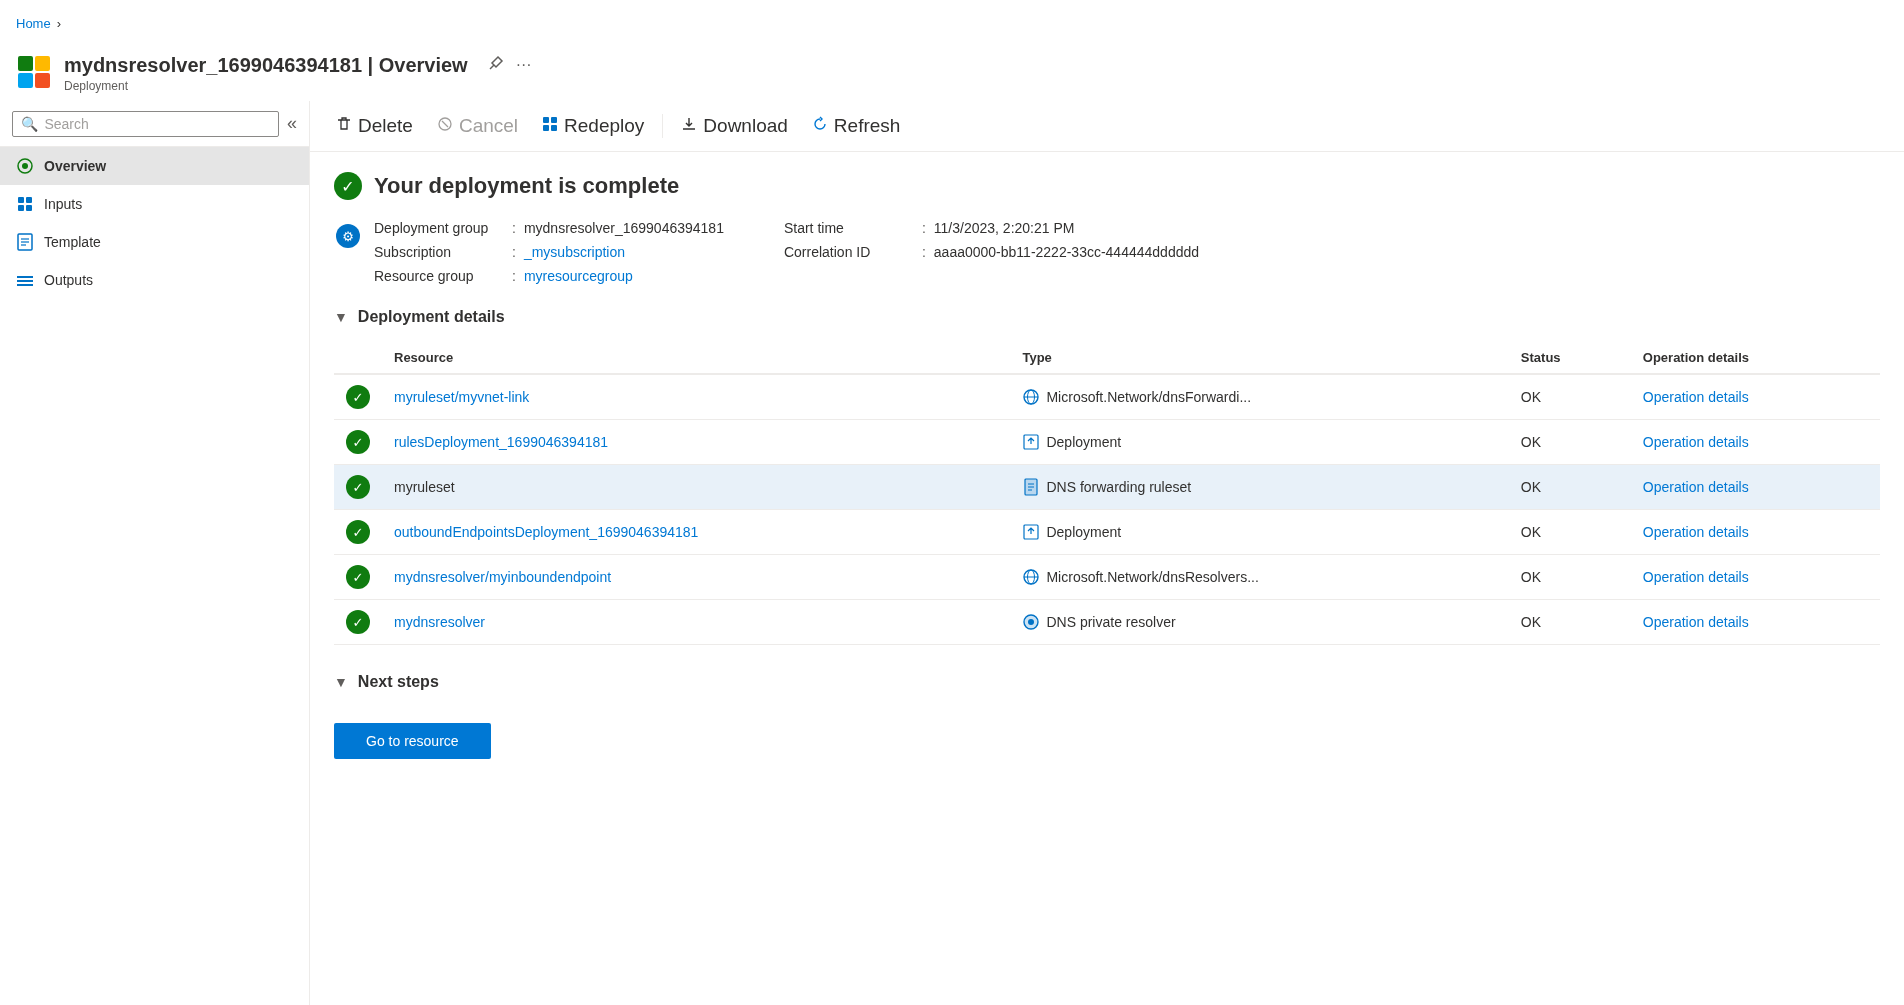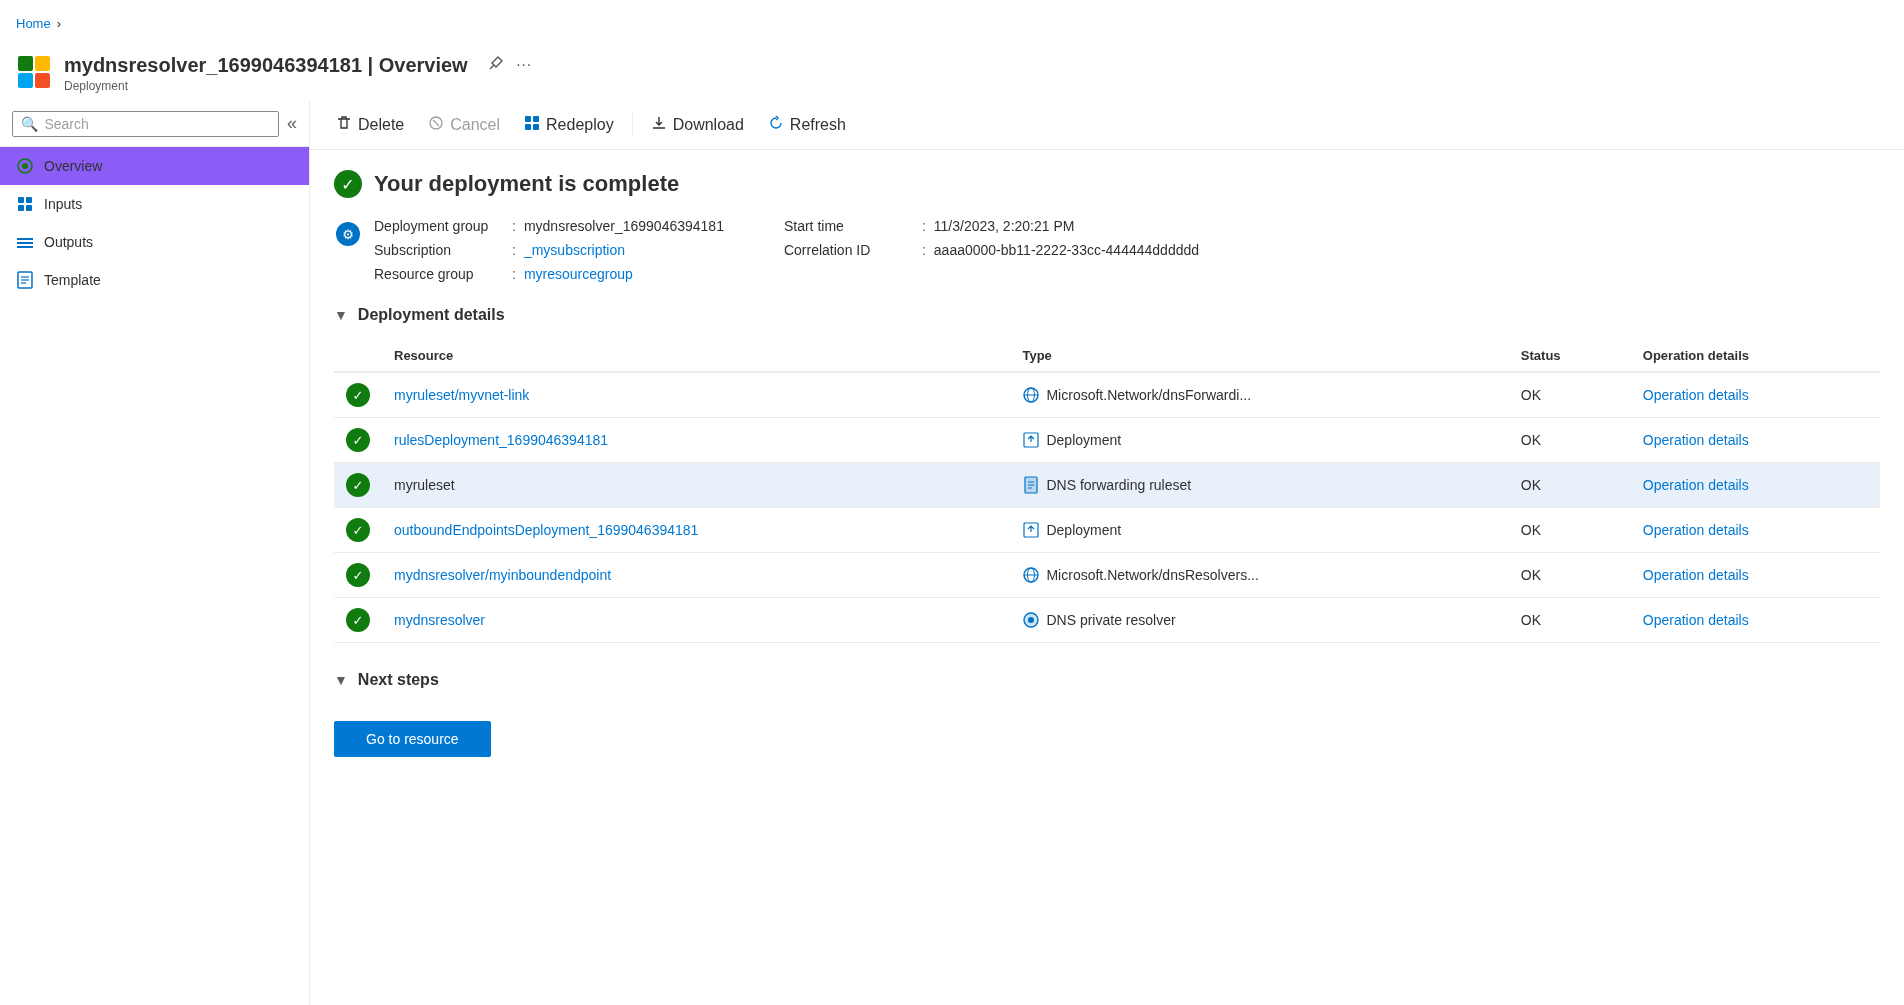--- a/index.html
+++ b/index.html
@@ -24,29 +24,29 @@
     
     
     .sidebar { width: 310px; min-width: 310px; background: #fff; border-right: 1px solid #edebe9; display: flex; flex-direction: column; }
     .search-input-wrap { display: flex; align-items: center; border: 1px solid #8a8886; border-radius: 2px; padding: 4px 8px; background: #fff; gap: 6px; }
     .search-input-wrap input { border: none; outline: none; font-size: 14px; flex: 1; color: #323130; }
     .search-input-wrap input::placeholder { color: #a19f9d; }
     .search-icon { color: #605e5c; font-size: 14px; }
     .collapse-btn { background: none; border: none; cursor: pointer; color: #605e5c; font-size: 18px; padding: 4px; }
     
     .nav-item { display: flex; align-items: center; gap: 10px; padding: 10px 16px; cursor: pointer; font-size: 14px; color: #323130; }
-    .nav-item.active { background: #8b5cf6; font-weight: 400; }
+    .nav-item.active { background: #e5e5e5; font-weight: 700; }
     .nav-icon { width: 18px; height: 18px; display: flex; align-items: center; justify-content: center; font-size: 16px; }
     
     
     .content { flex: 1; overflow-y: auto; background: #fff; }
     
     
     .toolbar { display: flex; align-items: center; gap: 4px; padding: 8px 16px; border-bottom: 1px solid #edebe9; }
-    .toolbar-btn { display: flex; align-items: center; gap: 6px; background: none; border: none; cursor: pointer; color: #323130; font-size: 16px; padding: 6px 10px; border-radius: 2px; }
+    .toolbar-btn { display: flex; align-items: center; gap: 6px; background: none; border: none; cursor: pointer; color: #323130; font-size: 19px; padding: 6px 10px; border-radius: 2px; }
     .toolbar-btn.disabled { color: #a19f9d; cursor: default; }
     .toolbar-sep { width: 1px; height: 24px; background: #edebe9; margin: 0 4px; }
     
     
     .page-content { padding: 20px 24px; }
     
     
     .success-banner { display: flex; align-items: center; gap: 12px; margin-bottom: 20px; }
     .success-icon { width: 28px; height: 28px; background: #107c10; border-radius: 50%; display: flex; align-items: center; justify-content: center; color: #fff; font-size: 16px; flex-shrink: 0; }
     .success-title { font-size: 22px; font-weight: 700; color: #323130; }
@@ -145,37 +145,37 @@
                 <rect x="10" y="2" width="6" height="6" fill="#0072c6" rx="1"></rect>
                 <rect x="2" y="10" width="6" height="6" fill="#0072c6" rx="1"></rect>
                 <rect x="10" y="10" width="6" height="6" fill="#0072c6" rx="1"></rect>
               </svg>
           </span>
           <span>Inputs</span>
         </div>
         <div class="nav-item">
           <span class="nav-icon">
             <svg width="18" height="18" viewBox="0 0 18 18">
-                <rect x="1" y="5" width="16" height="2" fill="#0072c6"></rect>
-                <rect x="1" y="9" width="16" height="2" fill="#0072c6"></rect>
-                <rect x="1" y="13" width="16" height="2" fill="#0072c6"></rect>
-              </svg>
-          </span>
-          <span>Outputs</span>
-        </div>
-        <div class="nav-item">
-          <span class="nav-icon">
-            <svg width="18" height="18" viewBox="0 0 18 18">
                 <rect x="2" y="1" width="14" height="16" rx="1" fill="none" stroke="#0072c6" stroke-width="1.5"></rect>
                 <line x1="5" y1="6" x2="13" y2="6" stroke="#0072c6" stroke-width="1.2"></line>
                 <line x1="5" y1="9" x2="13" y2="9" stroke="#0072c6" stroke-width="1.2"></line>
                 <line x1="5" y1="12" x2="10" y2="12" stroke="#0072c6" stroke-width="1.2"></line>
               </svg>
           </span>
           <span>Template</span>
+        </div>
+        <div class="nav-item">
+          <span class="nav-icon">
+            <svg width="18" height="18" viewBox="0 0 18 18">
+                <rect x="1" y="5" width="16" height="2" fill="#0072c6"></rect>
+                <rect x="1" y="9" width="16" height="2" fill="#0072c6"></rect>
+                <rect x="1" y="13" width="16" height="2" fill="#0072c6"></rect>
+              </svg>
+          </span>
+          <span>Outputs</span>
         </div>
       </div>
     </div>
 
     <div class="content">
 
       <div class="toolbar">
         <button class="toolbar-btn">
           <span>
             <svg width="16" height="16" viewBox="0 0 16 16">

